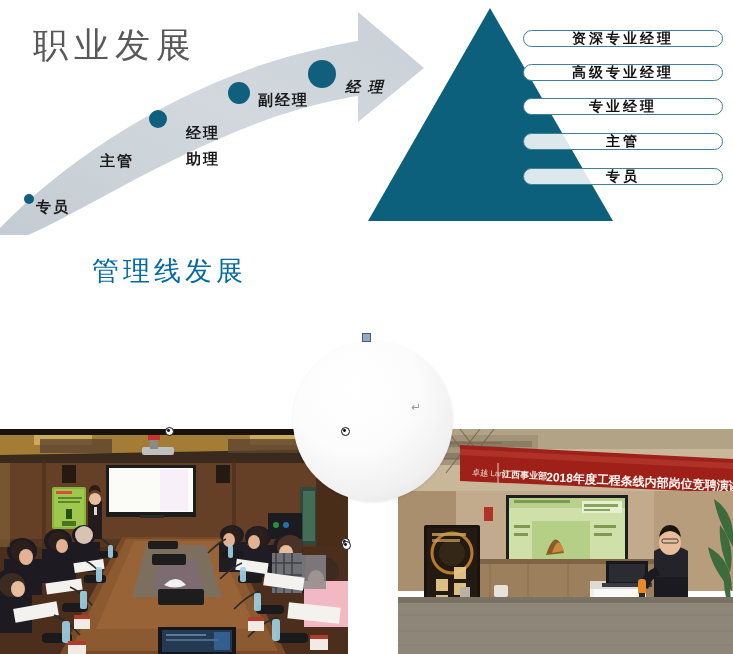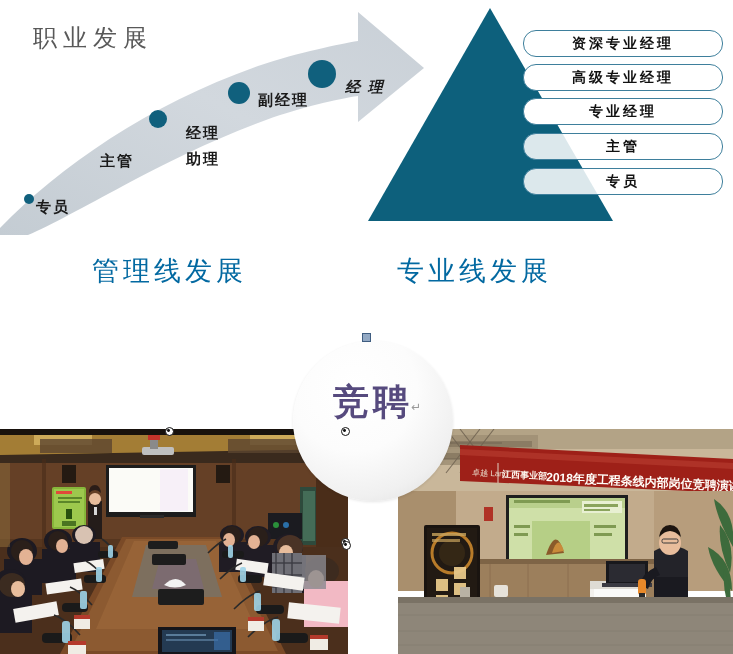--- a/index.html
+++ b/index.html
@@ -10,34 +10,34 @@
     overflow:hidden;position:relative;
   }
   #stage{position:absolute;left:0;top:0;width:733px;height:654px;overflow:hidden;}
 
   
   .arrow-wrap{position:absolute;left:0;top:0;width:440px;height:235px;}
   .arrow-svg{position:absolute;left:0;top:0;}
   .career-title{
     position:absolute;left:33px;top:22px;
     font-family:"Liberation Serif","DejaVu Serif",serif;
-    font-size:24px;letter-spacing:6px;color:#595959;white-space:nowrap;
+    font-size:35px;letter-spacing:6px;color:#595959;white-space:nowrap;
   }
   .node{position:absolute;border-radius:50%;background:#10607d;}
   .node-lbl{
     position:absolute;font-family:"Liberation Serif","DejaVu Serif",serif;
     font-weight:bold;font-size:15px;color:#1a1a1a;white-space:nowrap;
     letter-spacing:2px;
   }
 
   
   .pyr-wrap{position:absolute;left:360px;top:0;width:373px;height:235px;}
   .tri{position:absolute;left:8px;top:8px;}
   .lvl{
-    position:absolute;left:163px;width:200px;height:27px;
+    position:absolute;left:163px;width:200px;height:17px;
     border:1.4px solid #3e7f9c;border-radius:13px;
     box-sizing:border-box;
     display:flex;align-items:center;justify-content:center;
     font-family:"Liberation Serif","DejaVu Serif",serif;
     font-weight:bold;font-size:14px;color:#111;letter-spacing:3px;
   }
   .lvl.solid{background:#ffffff;}
   .lvl.glass{background:rgba(255,255,255,0.86);}
 
   
@@ -137,21 +137,20 @@
     </svg>
 
     <div class="lvl solid" style="top:30px;">资深专业经理</div>
     <div class="lvl solid" style="top:64px;">高级专业经理</div>
     <div class="lvl solid" style="top:98px;">专业经理</div>
     <div class="lvl glass" style="top:133px;">主管</div>
     <div class="lvl glass" style="top:168px;">专员</div>
   </div>
 
   <div class="caption" style="left:92px;top:253px;">管理线发展</div>
-  <div class="caption" style="left:397px;top:253px;">专业线发展</div>
 
   <div class="photo" id="photoL">
     <svg width="348" height="225" viewBox="0 0 348 225">
 
       <rect x="0" y="0" width="348" height="34" fill="#3a2a1d"></rect>
       <rect x="0" y="0" width="348" height="6" fill="#18120d"></rect>
 
       <path d="M0 6 L348 6 L348 20 L0 26 Z" fill="#c79a3e" opacity="0.75"></path>
       <rect x="34" y="6" width="58" height="10" fill="#d7b563" opacity="0.8"></rect>
       <rect x="250" y="6" width="62" height="10" fill="#d7b563" opacity="0.8"></rect>
@@ -441,21 +440,20 @@
           <line x1="0" y1="202" x2="335" y2="202"></line>
         <line x1="0" y1="216" x2="335" y2="216"></line>
       </g>
 
       <rect x="96" y="156" width="14" height="12" rx="2" fill="#e6e2da"></rect>
       <rect x="62" y="158" width="10" height="10" fill="#b9b2a4"></rect>
     </svg>
   </div>
 
   <div class="circle-shape"></div>
-  <div class="circle-text">竞聘</div>
   <div class="pilcrow">↵</div>
 
   <div class="handle-sq"></div>
   <div class="handle-x" style="left:341px;top:427px;"></div>
   <div class="handle-x" style="left:165px;top:427px;"></div>
   <div class="handle-x" style="left:341px;top:538px;"></div>
   <div class="handle-x" style="left:342px;top:541px;"></div>
 
 </div>
 

